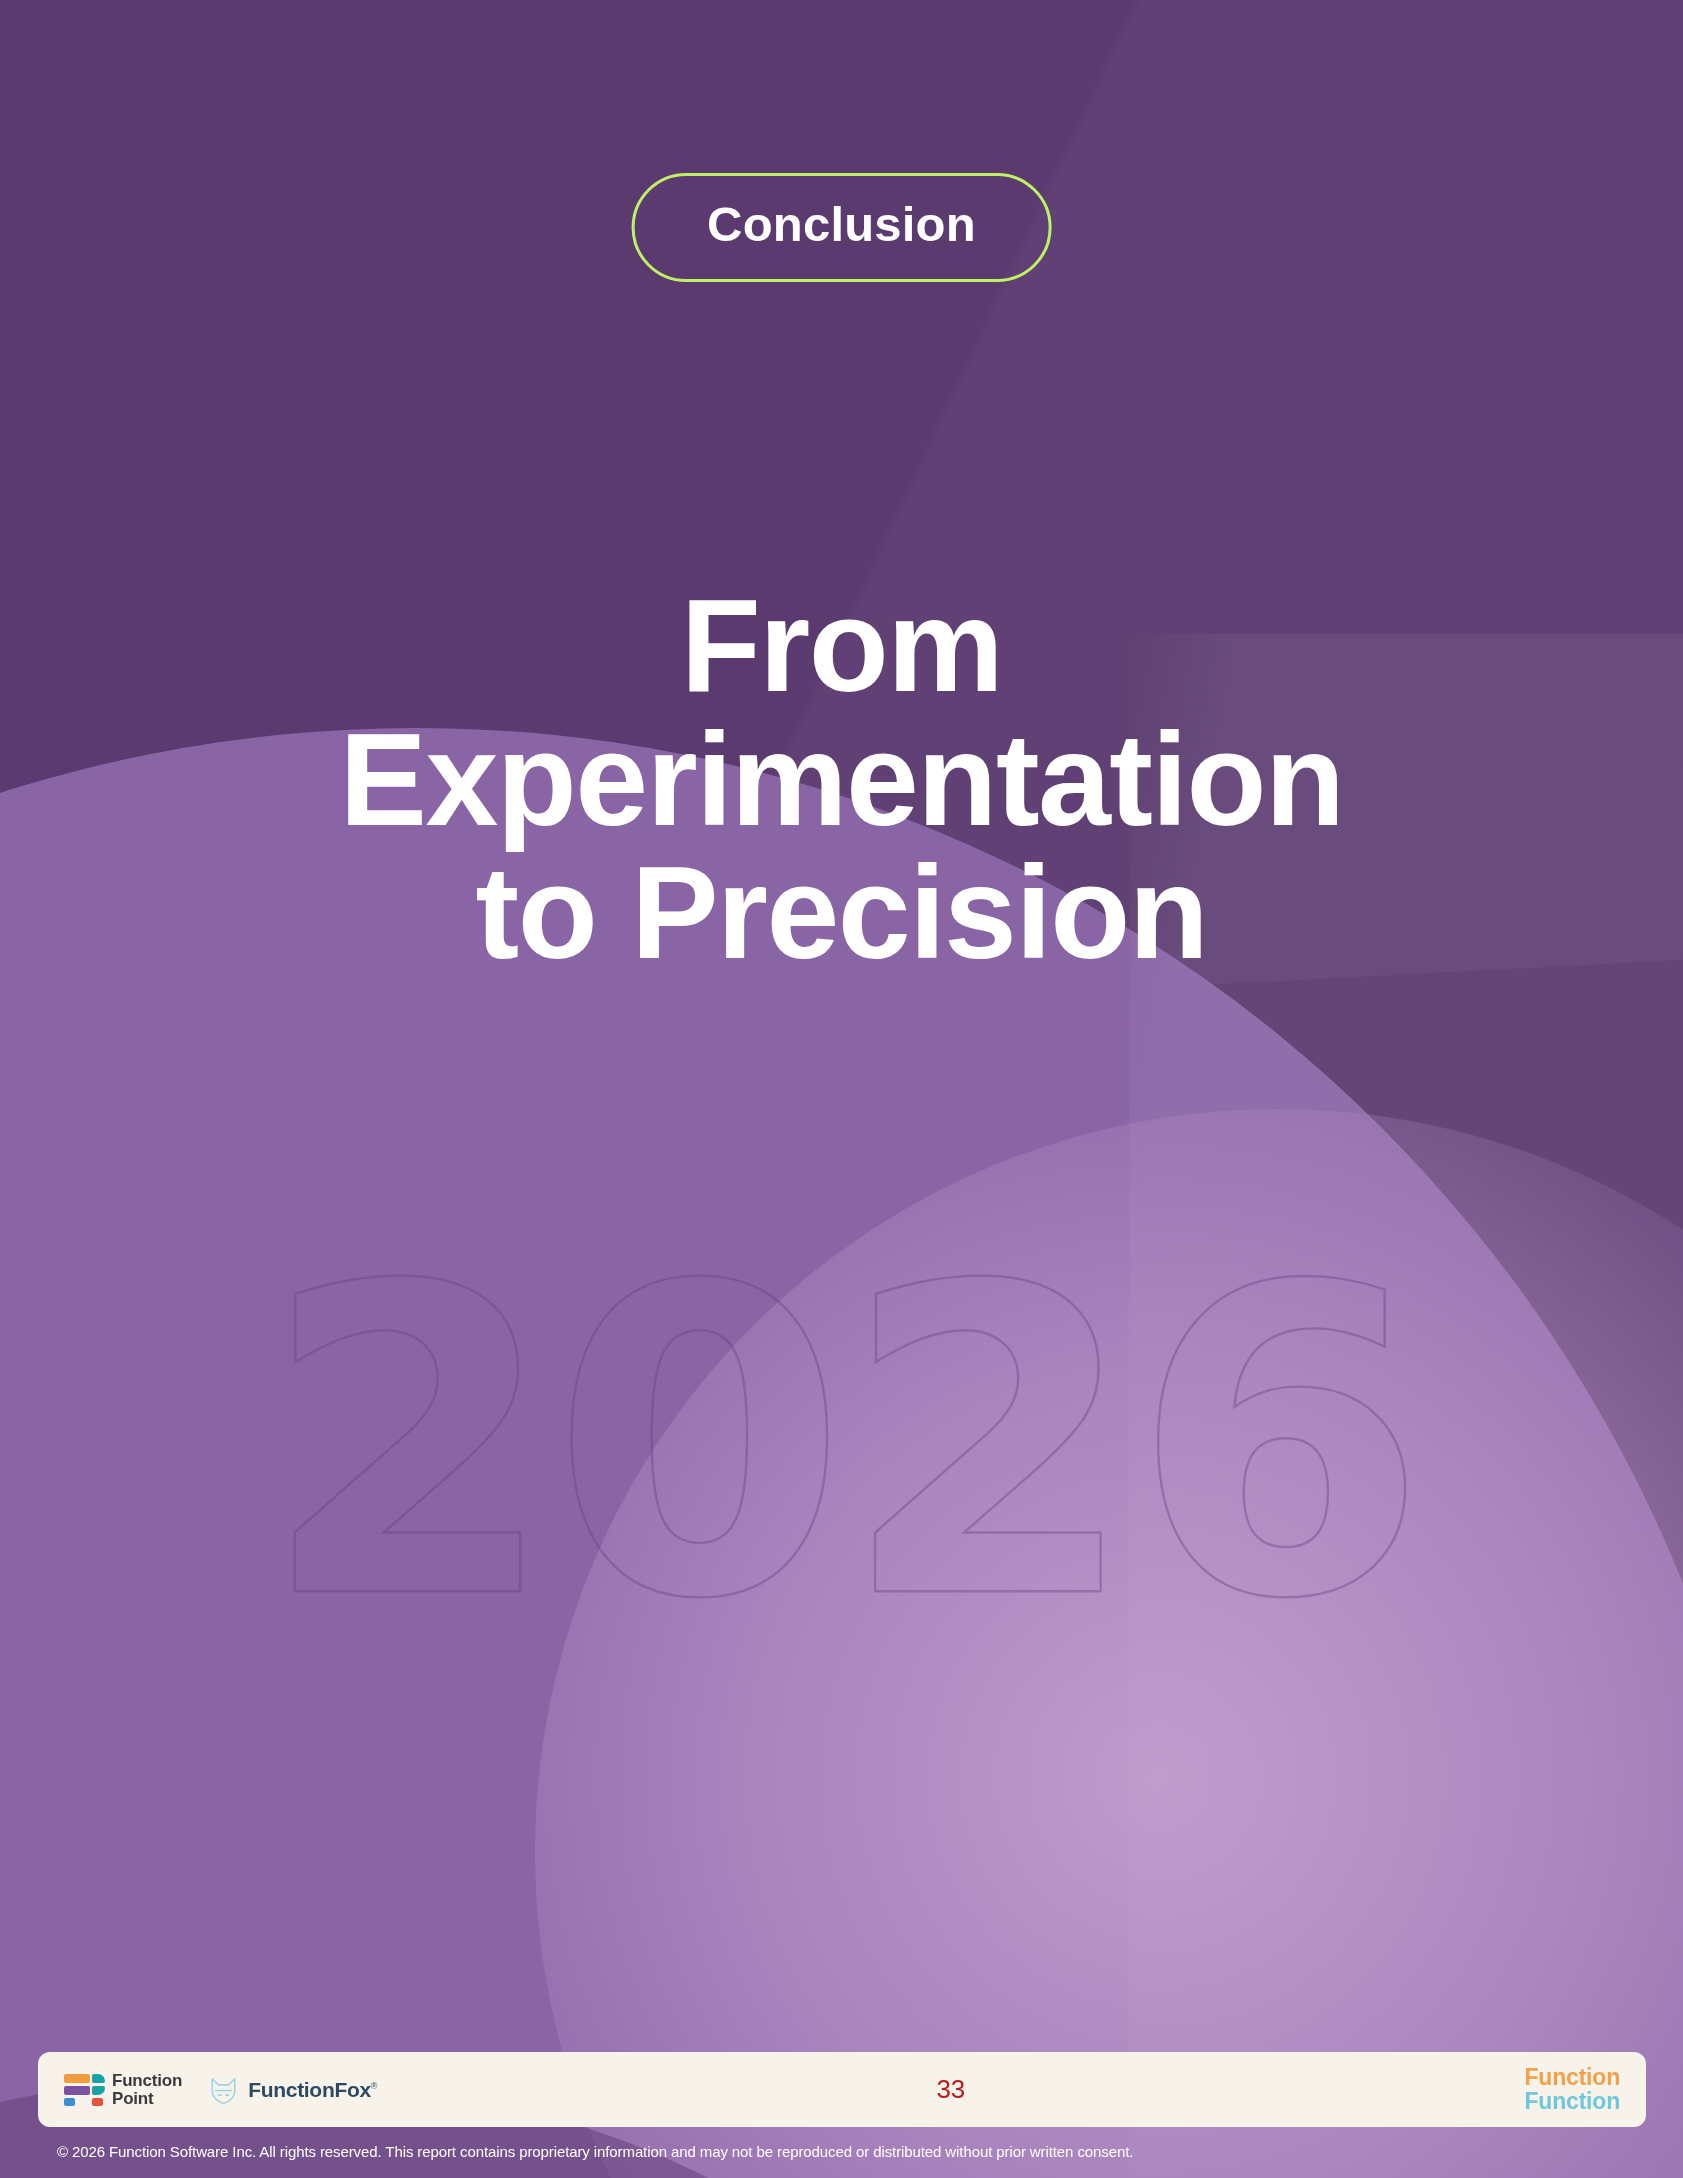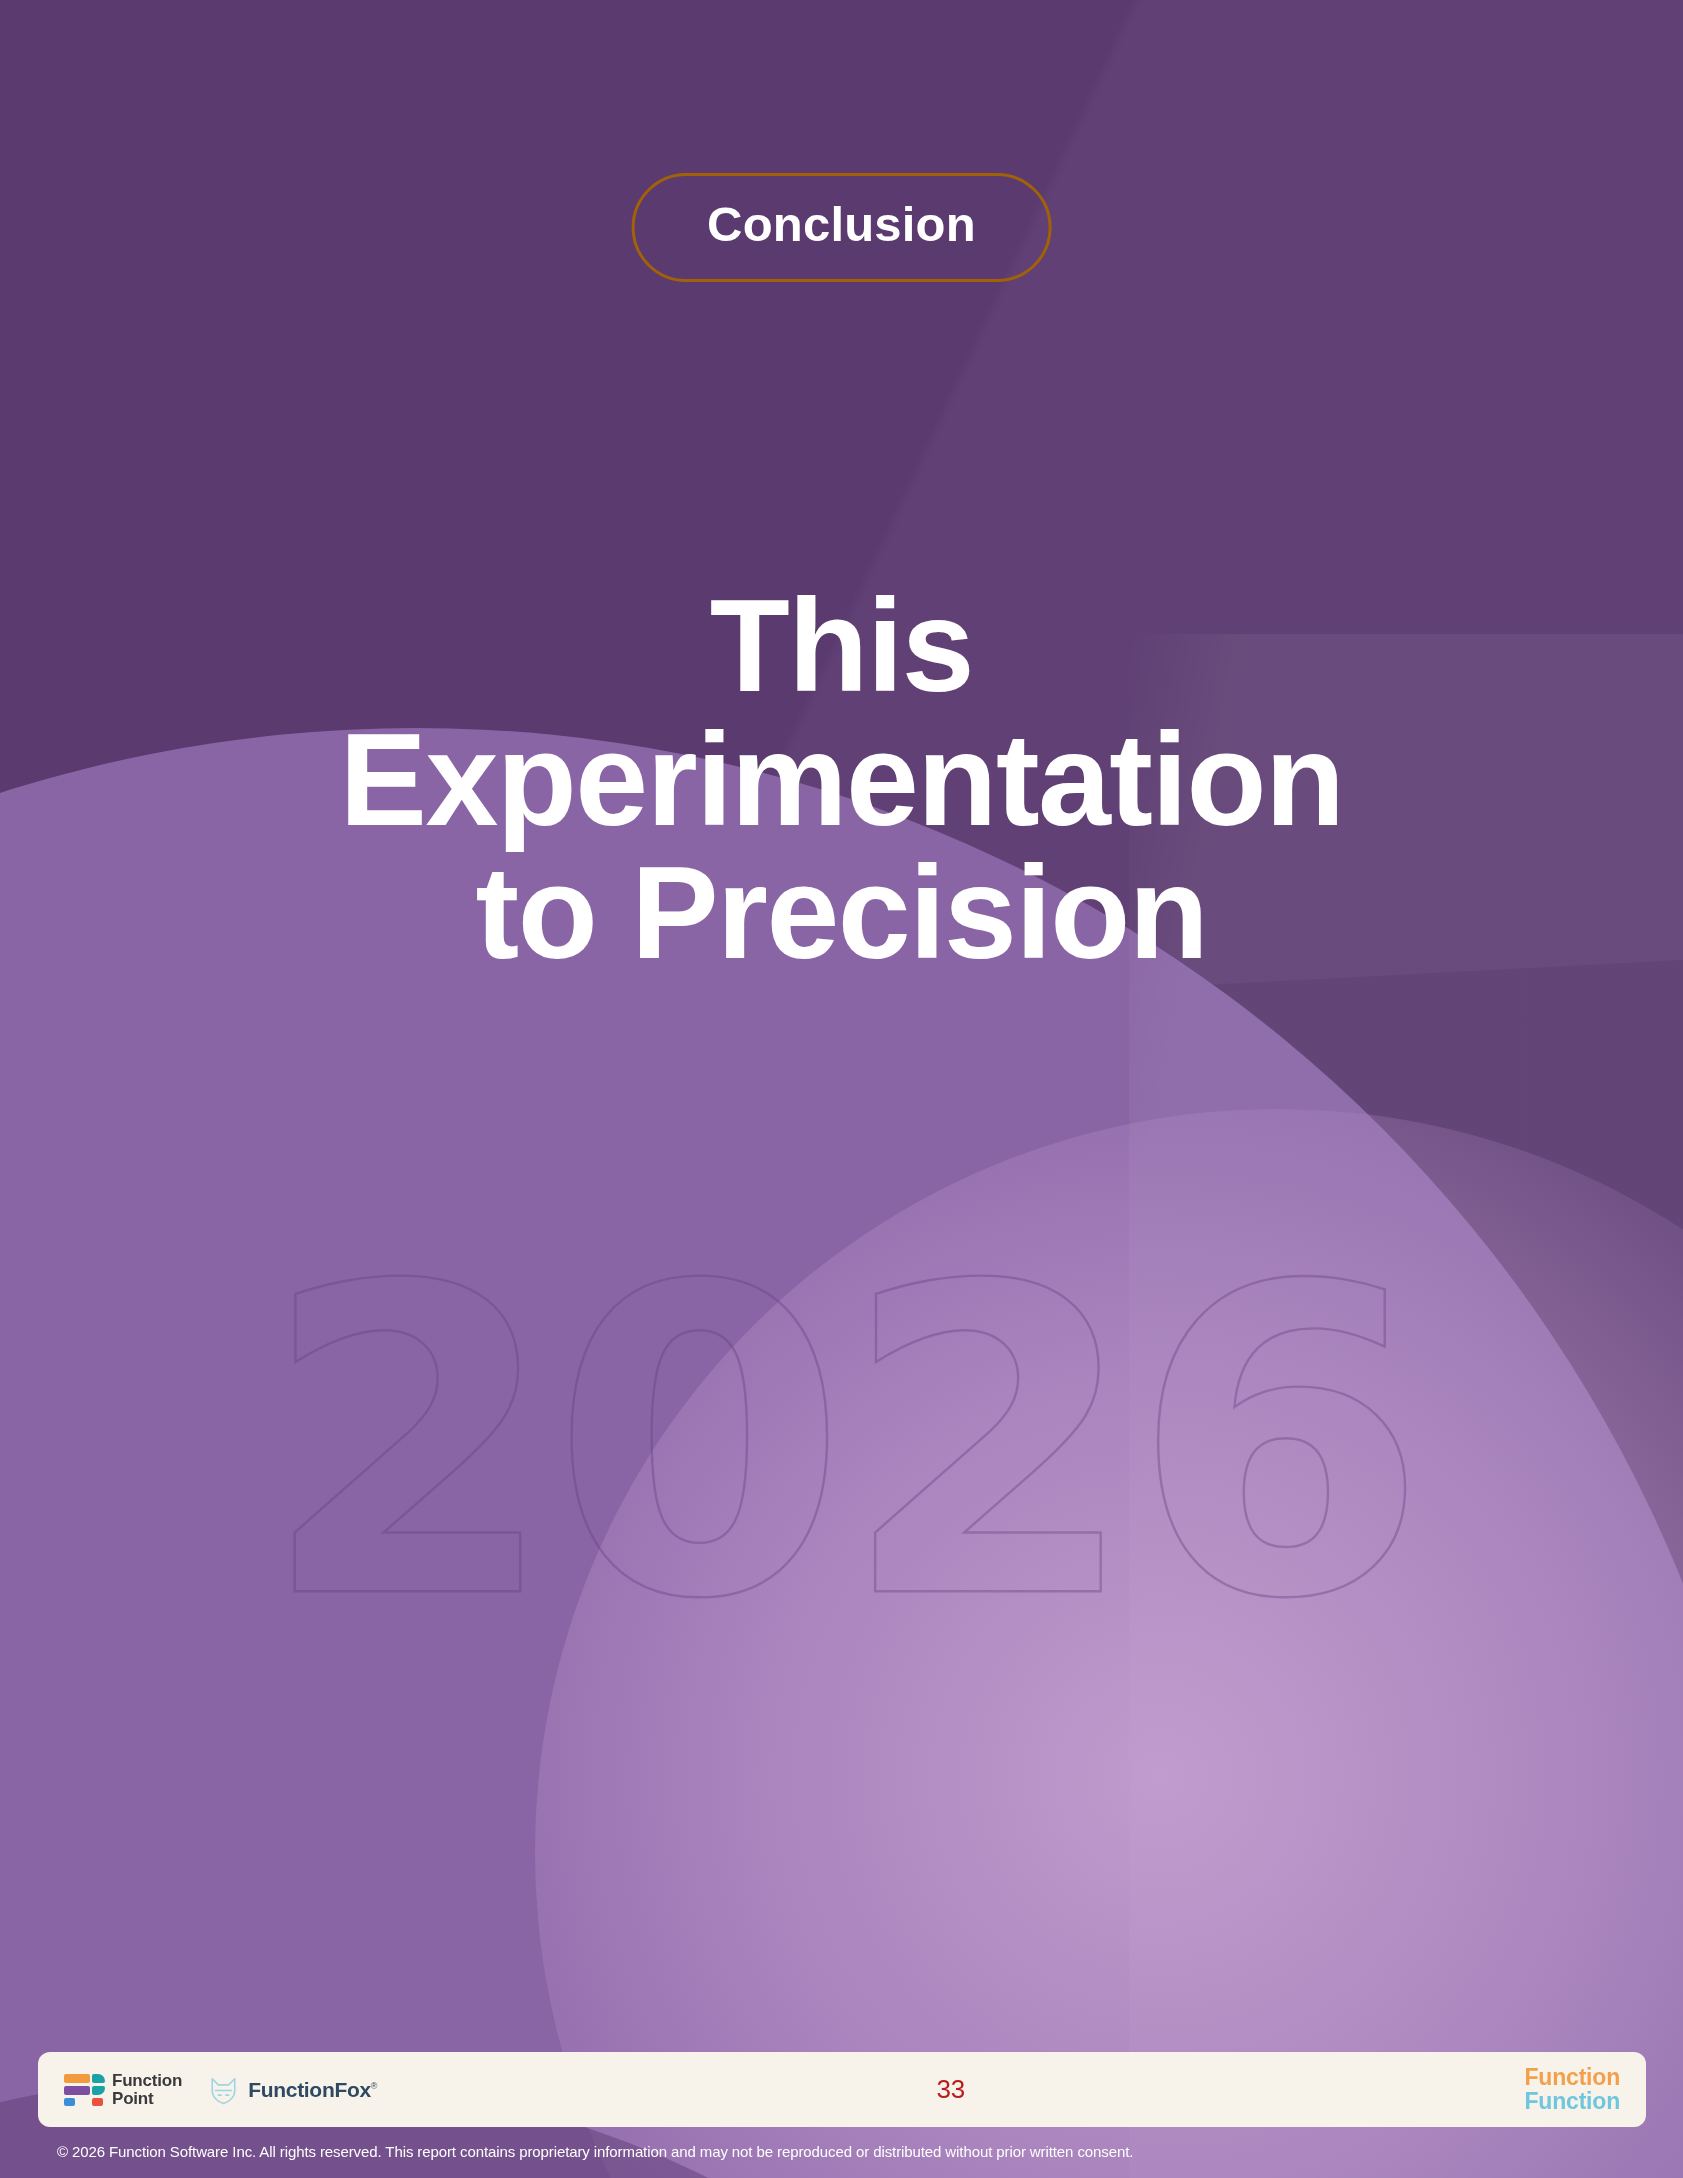--- a/index.html
+++ b/index.html
@@ -115,21 +115,21 @@
     width:1683px;
     height:2178px;
   }
 
   .badge {
     position:absolute;
     left:50%;
     transform:translateX(-50%);
     top:173px;
     padding:24px 73px 30px;
-    border:3px solid #a16207;
+    border:3px solid #bef264;
     border-radius:989px;
     color:#ffffff;
     font-size:49px;
     font-weight:700;
     letter-spacing:0.2px;
     line-height:1;
     white-space:nowrap;
   }
 
   .headline {
@@ -271,21 +271,21 @@
     <svg viewBox="0 0 1700 560" preserveAspectRatio="none">
       <text class="wm-text" x="850" y="440" text-anchor="middle">2026</text>
     </svg>
   </div>
 
   <div class="content">
 
     <div class="badge">Conclusion</div>
 
     <h1 class="headline">
-      <span class="hl-line">This</span>
+      <span class="hl-line">From</span>
       <span class="hl-line">Experimentation</span>
       <span class="hl-line">to Precision</span>
     </h1>
 
 
     <div class="footer-bar">
 
       <div class="footer-left">
 
         <div class="fp-logo">

